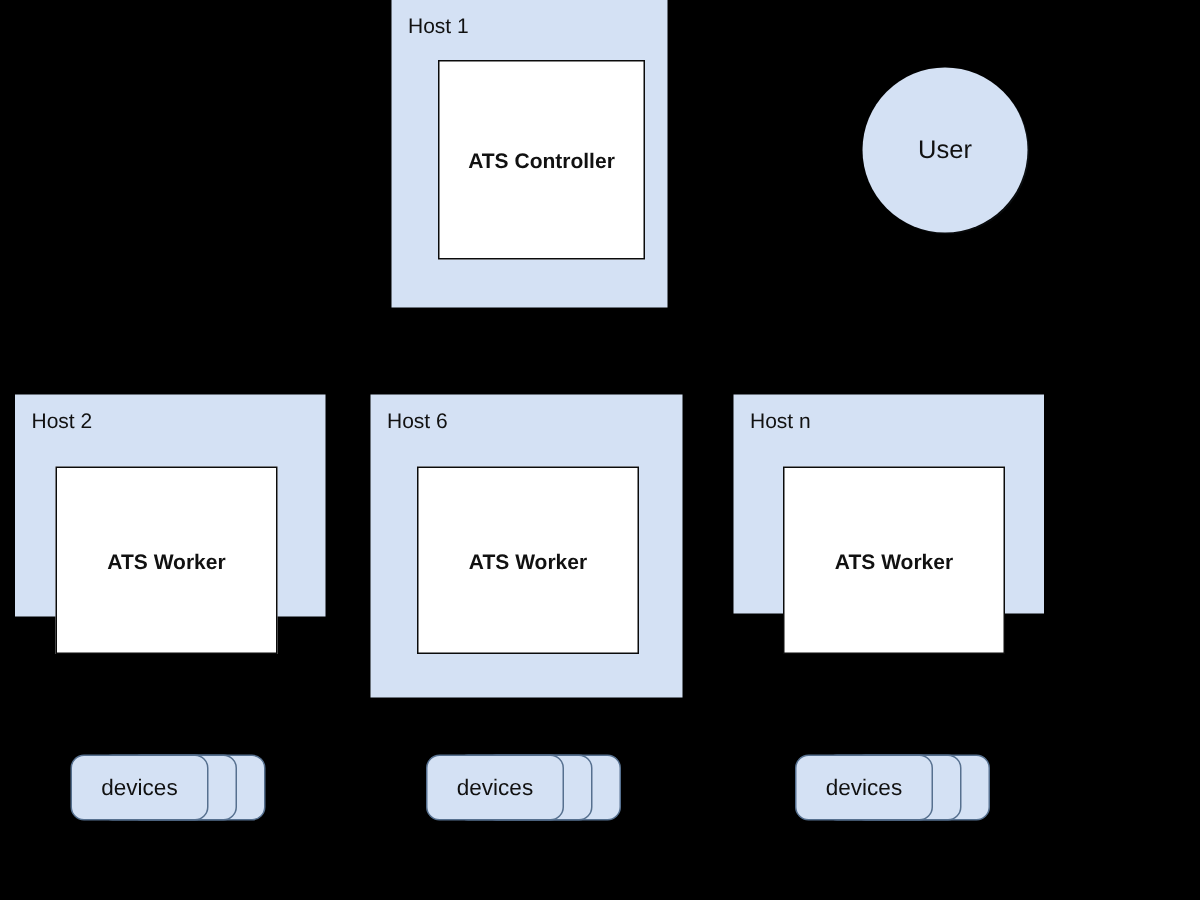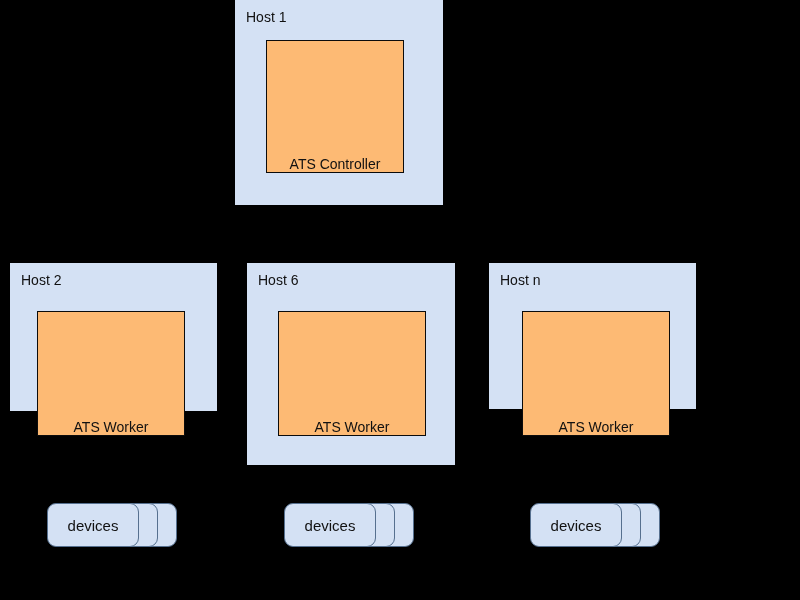--- a/index.html
+++ b/index.html
@@ -28,26 +28,27 @@
     left: 11px;
     font-size: 14px;
     color: #111111;
     line-height: 1.2;
     white-space: nowrap;
   }
 
   
   .inner-box {
     position: absolute;
-    background: #fdba74;
+    background: #ffffff;
     border: 1.4px solid #0b0b0b;
     box-sizing: border-box;
     display: flex;
-    align-items: flex-end;
+    align-items: center;
     justify-content: center;
+    font-weight: bold;
   }
   .inner-label {
     font-size: 14px;
     color: #111111;
     white-space: nowrap;
   }
 
   
   .user-circle {
     position: absolute;
@@ -92,27 +93,30 @@
     font-size: 15px;
     color: #111111;
     white-space: nowrap;
   }
 </style>
 </head>
 <body>
 
 <div id="canvas">
 
-  <div class="host-box" style="left:235px; top:0px; width:208px; height:205px;">
+  <div class="host-box" style="left:261px; top:0px; width:184px; height:205px;">
     <span class="host-label">Host 1</span>
     <div class="inner-box" style="left:31px; top:40px; width:138px; height:133px;">
       <span class="inner-label">ATS Controller</span>
     </div>
   </div>
 
+  <div class="user-circle" style="left:575px; top:45px; width:110px; height:110px;">
+    <span class="user-label">User</span>
+  </div>
 
   <div class="host-box" style="left:10px; top:263px; width:207px; height:148px;padding-left:32px;">
     <span class="host-label">Host 2</span>
     <div class="inner-box" style="left:27px; top:48px; width:148px; height:125px;">
       <span class="inner-label">ATS Worker</span>
     </div>
   </div>
 
   <div class="host-box" style="left:247px; top:263px; width:208px; height:202px;">
     <span class="host-label">Host 6</span>

